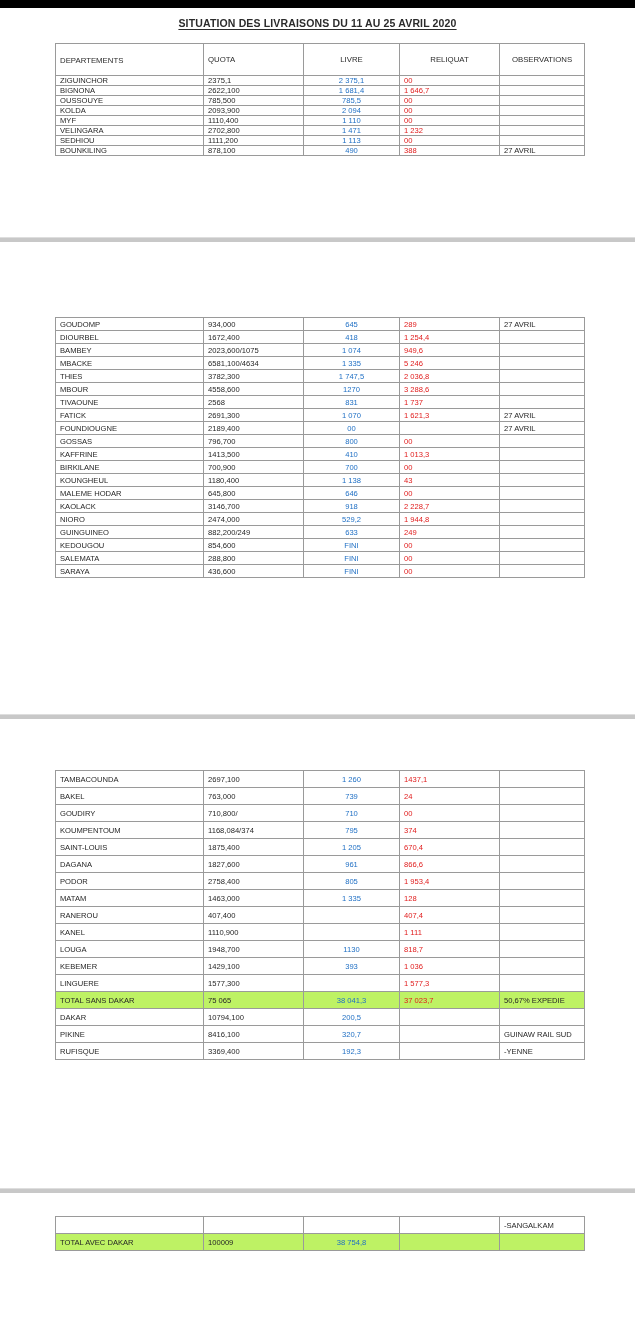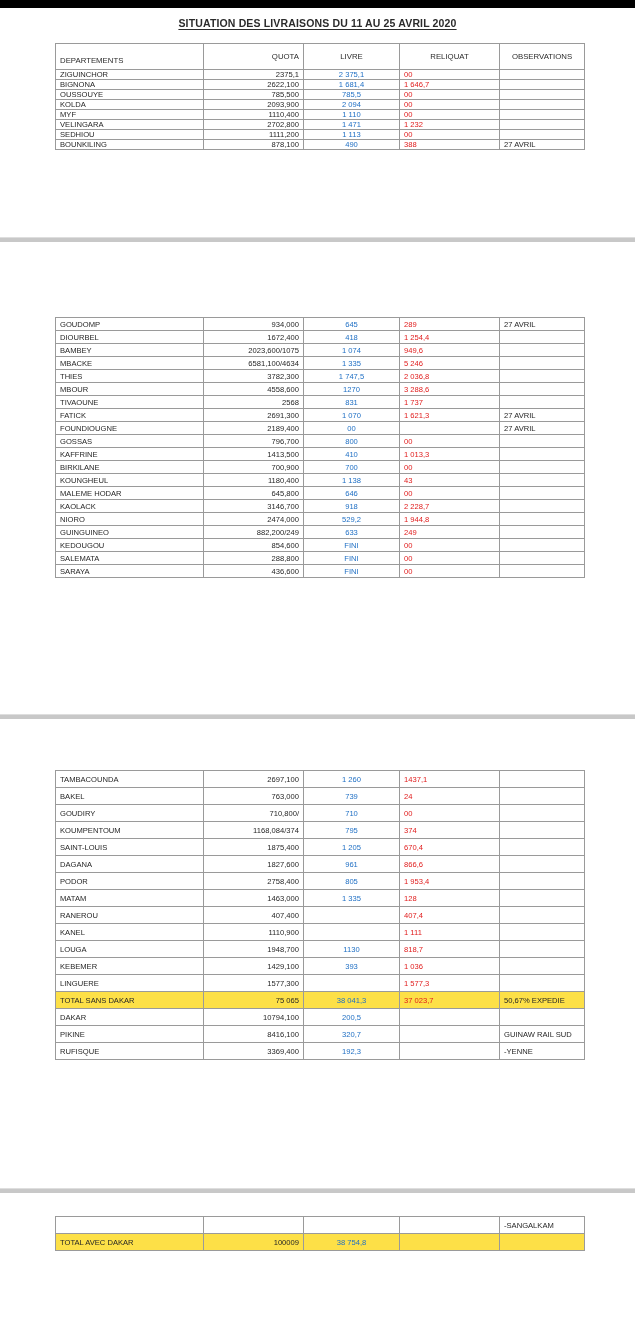--- a/index.html
+++ b/index.html
@@ -48,37 +48,37 @@
   }
   table.grid td, table.grid th {
     border: 1px solid #9a9a9a;
     padding: 0 4px;
     vertical-align: middle;
     overflow: hidden;
     white-space: nowrap;
     font-weight: 400;
   }
   .c-dep   { width: 148px; text-align: left; }
-  .c-quota { width: 100px; text-align: right; }
+  .c-quota { width: 100px; text-align: left; }
   .c-livre { width: 96px;  text-align: center; }
   .c-reliq { width: 100px; }
   .c-obs   { width: 85px;  text-align: left; }
 
   thead td {
     text-align: center;
     font-size: 7.8px;
     color: #2b2b2b;
     height: 21px;
   }
-  thead td.c-dep { text-align: left; vertical-align: bottom; padding-bottom: 4px; margin-left: 36px; }
+  thead td.c-dep { text-align: left; vertical-align: bottom; padding-bottom: 10px; margin-left: 36px; }
   thead td.c-obs { text-align: center; }
 
   .val-livre { color: #1f6fc4; font-weight: 700; }
   .val-reliq { color: #e01b1b; font-weight: 700; }
-  .row-total td { background: #fde047; }
+  .row-total td { background: #bef264; }
   .row-total .c-dep { font-weight: 400; }
   .row-total .val-livre { color: #1f6fc4; }
   .row-total .val-reliq { color: #e01b1b; }
   .row-total .c-obs { color: #262626; }
 
   .r-h1 { height: 9.5px; }
   .r-h2 { height: 13px; }
   .r-h3 { height: 17px; }
 
   .page-sep {

